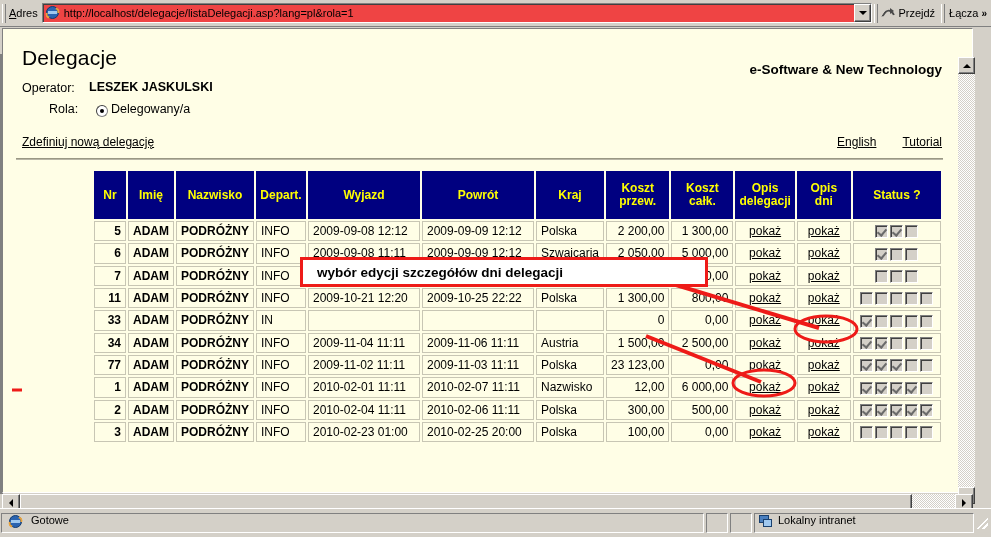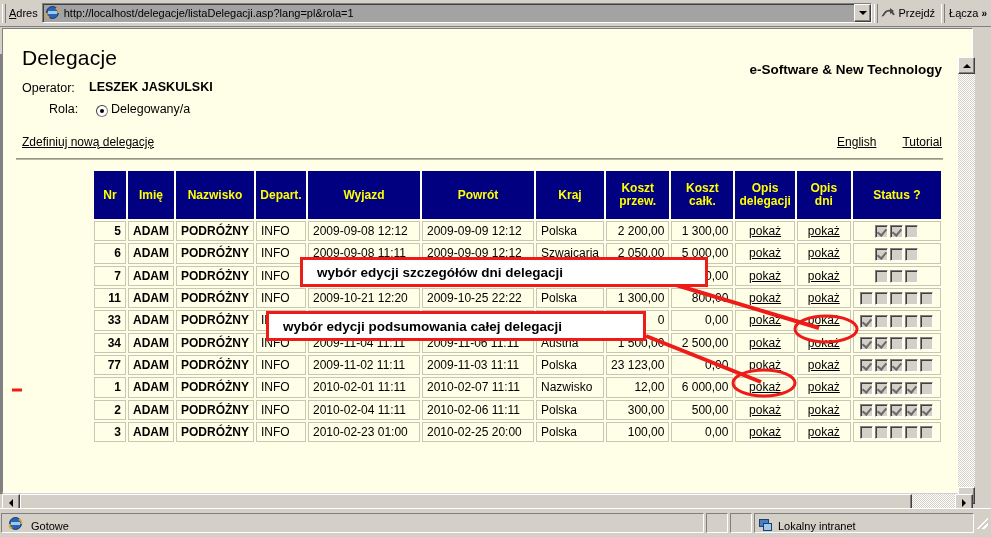--- a/index.html
+++ b/index.html
@@ -34,21 +34,21 @@
     border-left: 1px solid #fff; border-right: 1px solid #808080;
   }
   .addr-label {
     font-size: 11px; color: #000; padding: 0 4px 0 2px;
     white-space: nowrap;
   }
   .addr-label u { text-decoration: underline; }
   .addr-input-wrap {
     flex: 1;
     height: 20px;
-    background: #a3a3a3;
+    background: #ef4444;
     border: 1px solid #808080;
     border-right-color: #fff; border-bottom-color: #fff;
     box-shadow: inset 1px 1px 0 #404040;
     display: flex; align-items: center;
     margin-right: 0;
     position: relative;
     box-sizing: border-box;
   }
   .ie-icon {
     width: 16px; height: 16px; margin: 0 3px 0 2px;
@@ -336,21 +336,21 @@
     width: 991px; height: 29px;
     background: #d4d0c8;
     border-top: 1px solid #fff;
     display: flex; align-items: center;
     box-sizing: border-box;
   }
   .sb-panel {
     height: 20px;
     border: 1px solid #808080;
     border-right-color: #fff; border-bottom-color: #fff;
-    display: flex; align-items: flex-end;
+    display: flex; align-items: flex-start;
     font-size: 11px; color: #000;
     box-sizing: border-box;
     padding: 0 4px;
     margin: 0 1px;
   }
   .sb-main { flex: 0 0 703px; gap: 4px; }
   .sb-small { flex: 0 0 22px; }
   .sb-zone { flex: 1; gap: 5px; }
   .zone-icon { width: 14px; height: 14px; position: relative; flex: 0 0 14px; }
   .zone-icon::before {
@@ -602,21 +602,20 @@
 
         <svg class="anno-svg" viewBox="0 0 952 461">
           <line x1="662" y1="252" x2="815" y2="298" stroke="#ee1b18" stroke-width="4"></line>
           <line x1="642" y1="306" x2="757" y2="352" stroke="#ee1b18" stroke-width="4"></line>
           <ellipse cx="822" cy="299" rx="31" ry="13" fill="none" stroke="#ee1b18" stroke-width="3"></ellipse>
           <ellipse cx="760" cy="353" rx="31" ry="13" fill="none" stroke="#ee1b18" stroke-width="3"></ellipse>
           <path d="M 18 360 L 8 360" stroke="#ee1b18" stroke-width="3" fill="none"></path>
         </svg>
 
         <div class="callout" id="callout1">wybór edycji szczegółów dni delegacji</div>
-        <div class="callout" id="callout2">wybór edycji podsumowania całej delegacji</div>
 
       </div>
 
       <div class="vscroll">
         <div class="sb-btn" style="left:0;top:0;width:17px;height:17px;">
           <span class="ar-up"></span>
         </div>
         <div class="sb-track" style="left:0;top:17px;width:17px;height:413px;"></div>
         <div class="sb-btn" style="left:0;top:430px;width:17px;height:17px;">
           <span class="ar-dn"></span>

